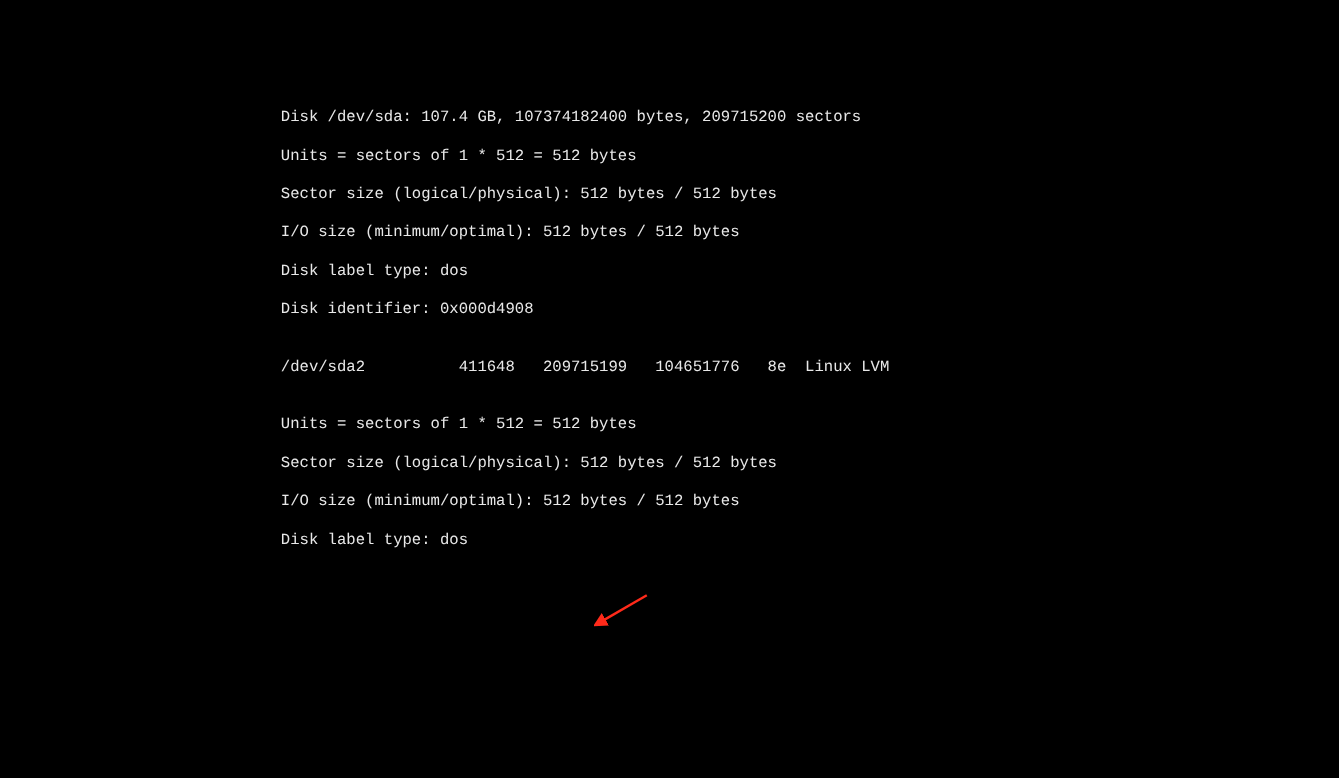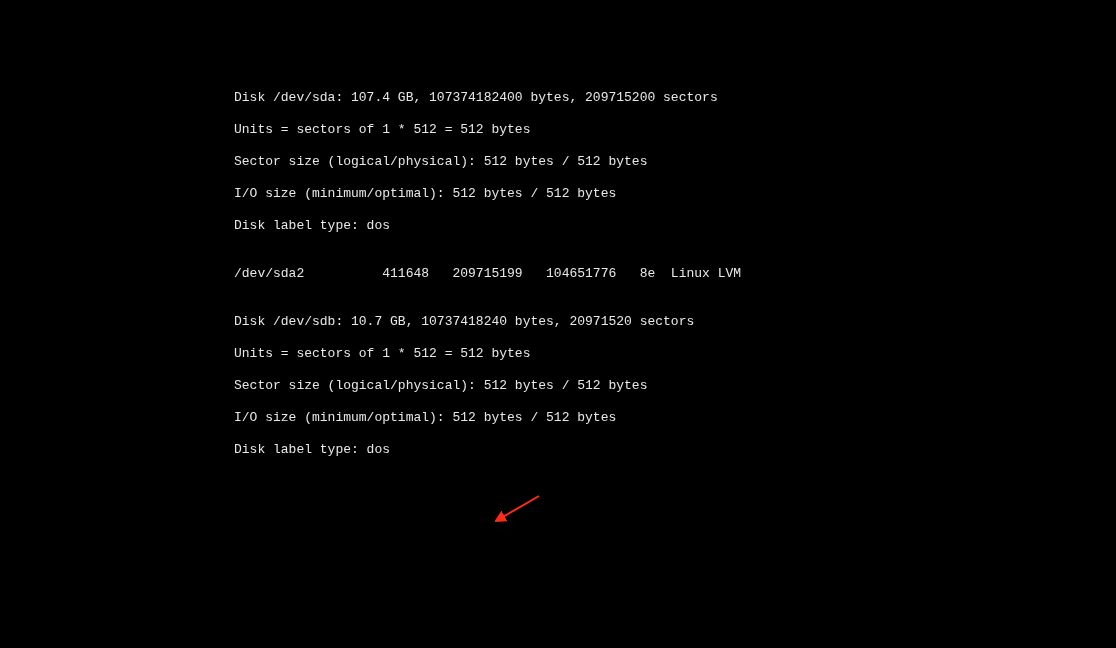--- a/index.html
+++ b/index.html
@@ -10,24 +10,24 @@
 </head>
 <body>
 
 <div class="term">
 <span class="line"></span>
 <span class="line">Disk /dev/sda: 107.4 GB, 107374182400 bytes, 209715200 sectors</span>
 <span class="line">Units = sectors of 1 * 512 = 512 bytes</span>
 <span class="line">Sector size (logical/physical): 512 bytes / 512 bytes</span>
 <span class="line">I/O size (minimum/optimal): 512 bytes / 512 bytes</span>
 <span class="line">Disk label type: dos</span>
+<span class="line">Disk identifier: 0x000d4908</span>
 <span class="line"></span>
 <span class="line">/dev/sda2          411648   209715199   104651776   8e  Linux LVM</span>
 <span class="line"></span>
-<span class="line">Disk /dev/sdb: 10.7 GB, 10737418240 bytes, 20971520 sectors</span>
 <span class="line">Units = sectors of 1 * 512 = 512 bytes</span>
 <span class="line">Sector size (logical/physical): 512 bytes / 512 bytes</span>
 <span class="line">I/O size (minimum/optimal): 512 bytes / 512 bytes</span>
 <span class="line">Disk label type: dos</span>
 <span class="line"></span>
 
 
 <span class="line"></span>
 
 

